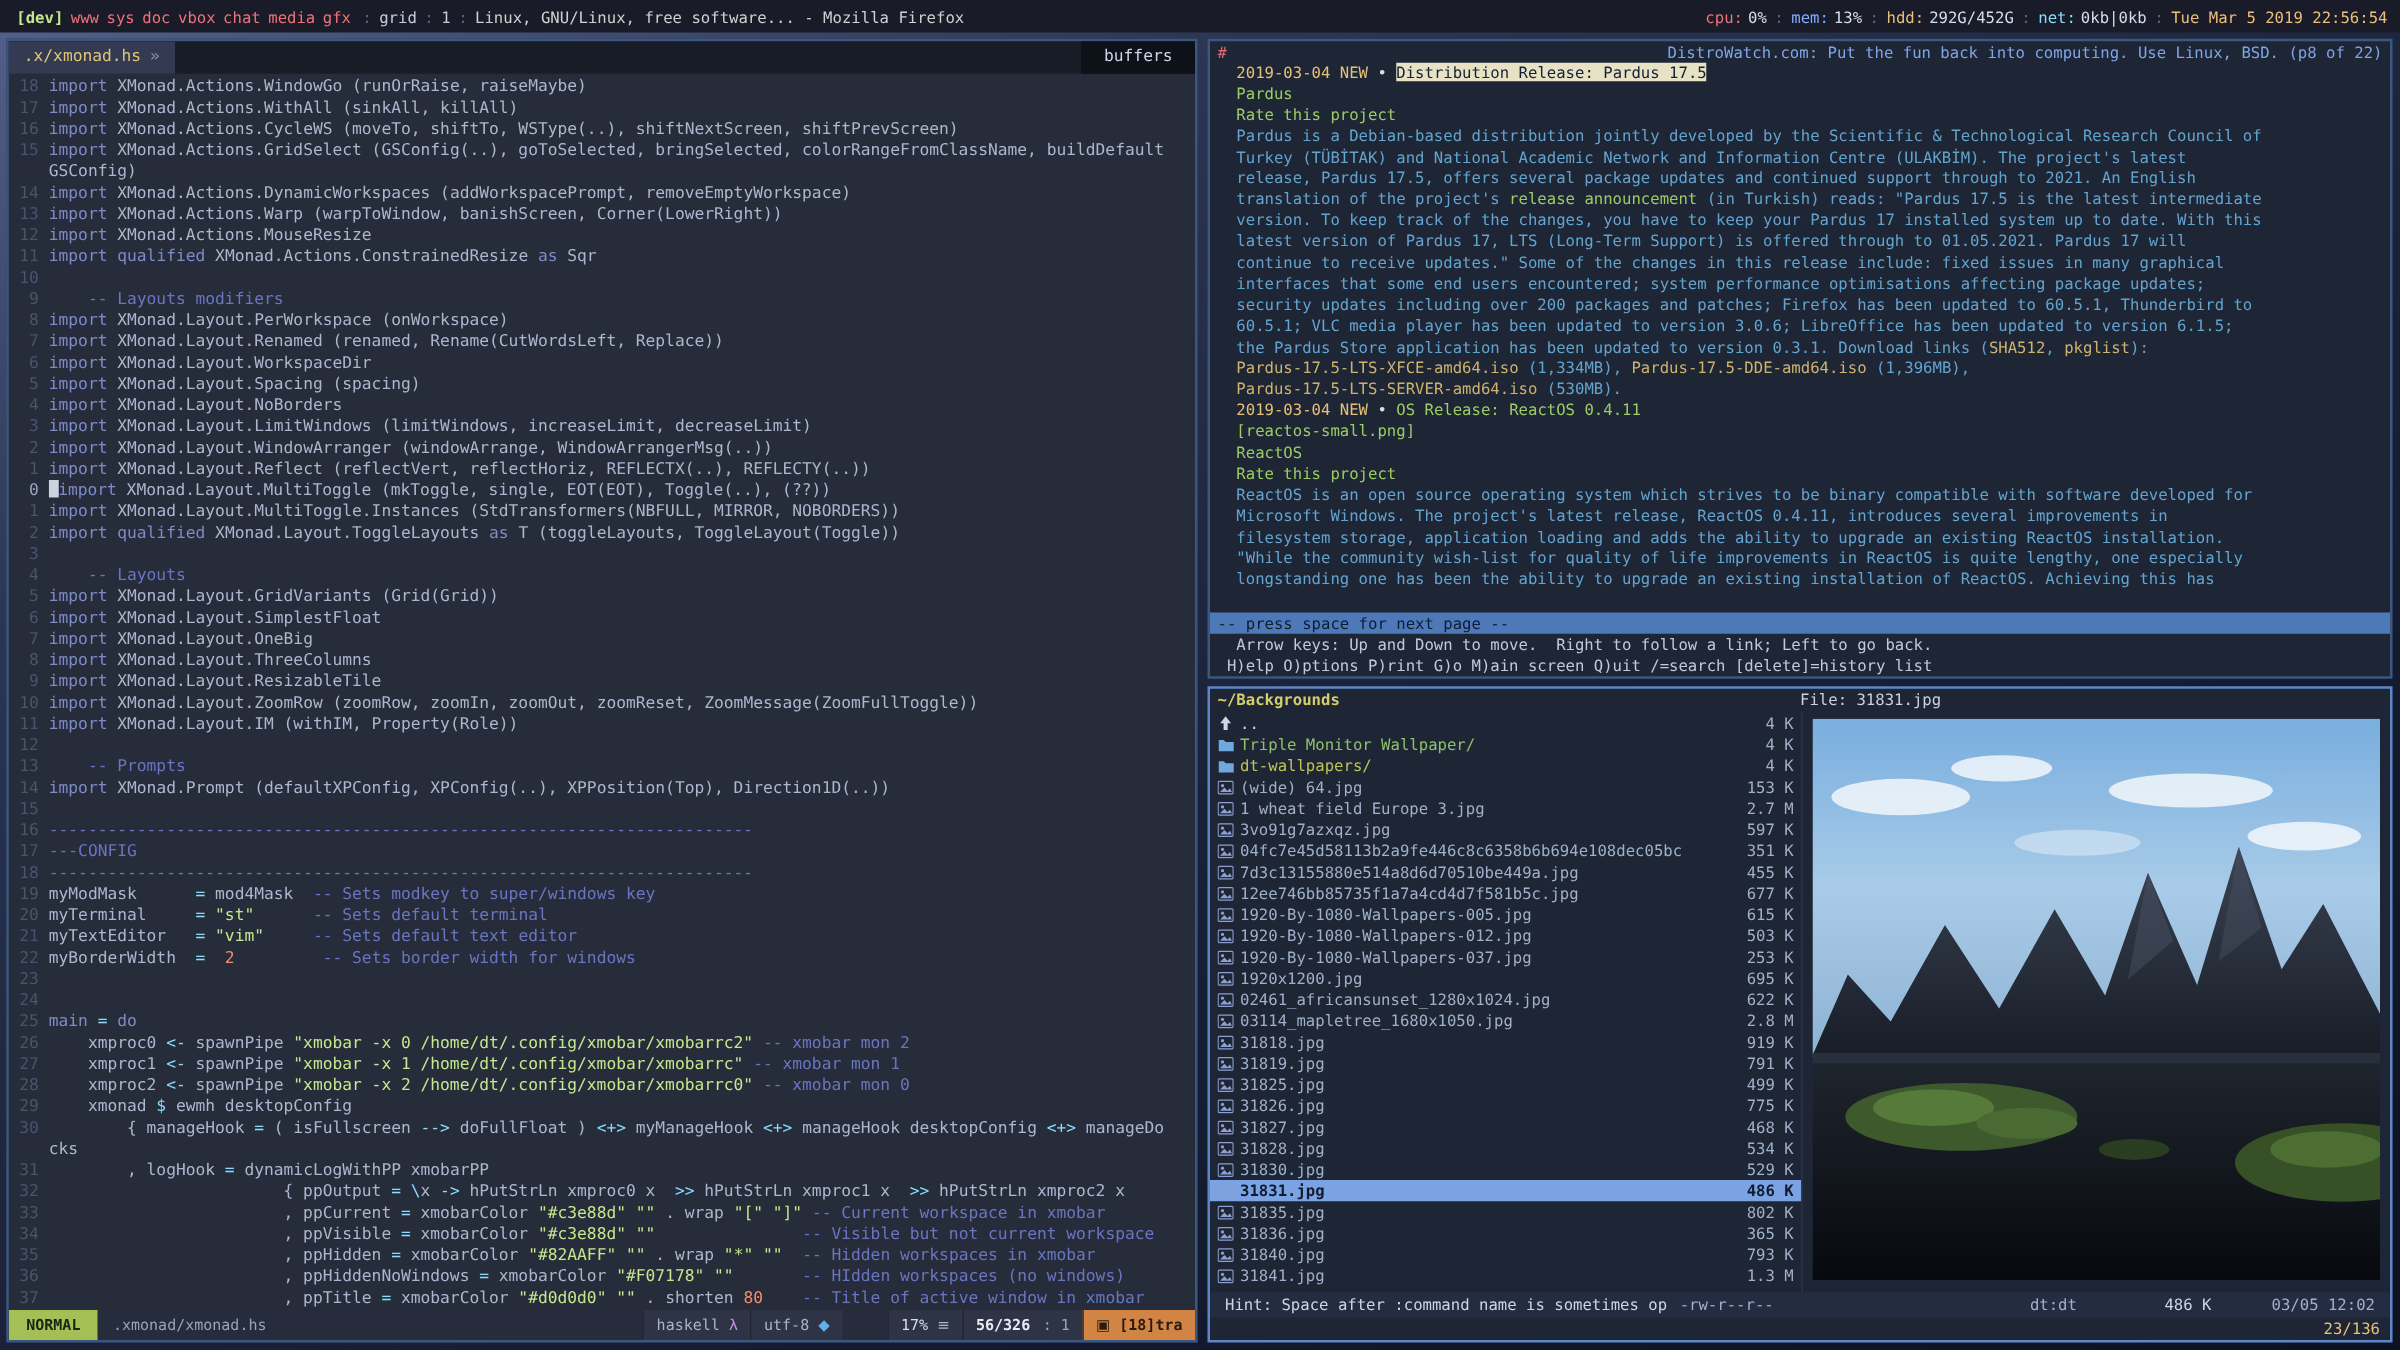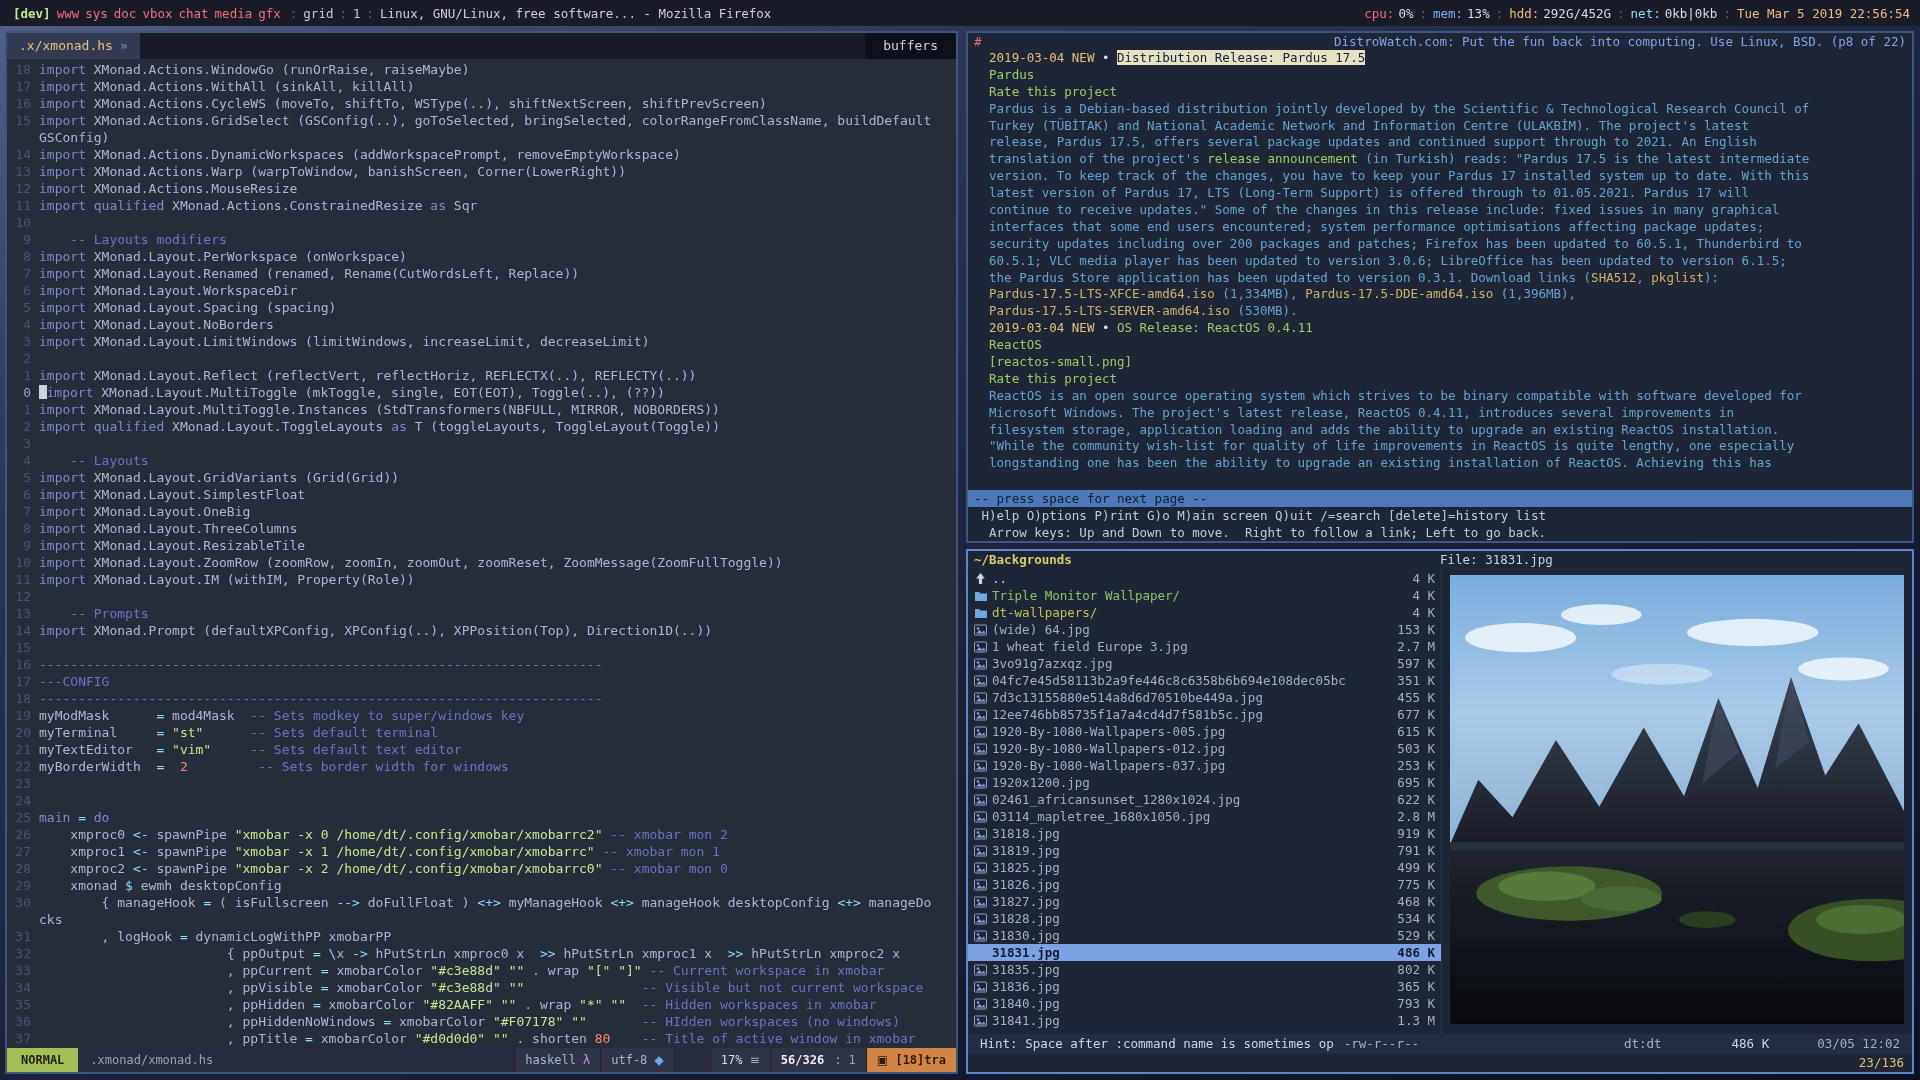--- a/index.html
+++ b/index.html
@@ -184,20 +184,21 @@
         <div class="crow">
           <span class="gut">4</span>
           <span class="ctx"><span class="k">import</span> XMonad.Layout.NoBorders</span>
         </div>
         <div class="crow">
           <span class="gut">3</span>
           <span class="ctx"><span class="k">import</span> XMonad.Layout.LimitWindows (limitWindows, increaseLimit, decreaseLimit)</span>
         </div>
         <div class="crow">
           <span class="gut">2</span>
+          <span class="ctx"><span class="k">import</span> XMonad.Layout.WindowArranger (windowArrange, WindowArrangerMsg(..))</span>
         </div>
         <div class="crow">
           <span class="gut">1</span>
           <span class="ctx"><span class="k">import</span> XMonad.Layout.Reflect (reflectVert, reflectHoriz, REFLECTX(..), REFLECTY(..))</span>
         </div>
         <div class="crow cur">
           <span class="gut">0</span>
           <span class="ctx"><span class="cursor"></span><span class="k">import</span> XMonad.Layout.MultiToggle (mkToggle, single, EOT(EOT), Toggle(..), (??))</span>
         </div>
         <div class="crow">
@@ -382,32 +383,32 @@
         <div class="lln"><span class="body">  version. To keep track of the changes, you have to keep your Pardus 17 installed system up to date. With this</span></div>
         <div class="lln"><span class="body">  latest version of Pardus 17, LTS (Long-Term Support) is offered through to 01.05.2021. Pardus 17 will</span></div>
         <div class="lln"><span class="body">  continue to receive updates." Some of the changes in this release include: fixed issues in many graphical</span></div>
         <div class="lln"><span class="body">  interfaces that some end users encountered; system performance optimisations affecting package updates;</span></div>
         <div class="lln"><span class="body">  security updates including over 200 packages and patches; Firefox has been updated to 60.5.1, Thunderbird to</span></div>
         <div class="lln"><span class="body">  60.5.1; VLC media player has been updated to version 3.0.6; LibreOffice has been updated to version 6.1.5;</span></div>
         <div class="lln"><span class="body">  the Pardus Store application has been updated to version 0.3.1. Download links (</span><span class="visited">SHA512</span><span class="body">, </span><span class="visited">pkglist</span><span class="body">):</span></div>
         <div class="lln"><span class="body">  </span><span class="visited">Pardus-17.5-LTS-XFCE-amd64.iso</span><span class="body"> (1,334MB), </span><span class="visited">Pardus-17.5-DDE-amd64.iso</span><span class="body"> (1,396MB),</span></div>
         <div class="lln"><span class="body">  </span><span class="visited">Pardus-17.5-LTS-SERVER-amd64.iso</span><span class="body"> (530MB).</span></div>
         <div class="lln"><span class="body">  </span><span class="date">2019-03-04 NEW </span><span class="bullet">• </span><span class="link">OS Release: ReactOS 0.4.11</span></div>
+        <div class="lln"><span class="body">  </span><span class="link">[reactos-small.png]</span></div>
         <div class="lln"><span class="body">  </span><span class="link">ReactOS</span></div>
-        <div class="lln"><span class="body">  </span><span class="link">[reactos-small.png]</span></div>
         <div class="lln"><span class="body">  </span><span class="link">Rate this project</span></div>
         <div class="lln"><span class="body">  ReactOS is an open source operating system which strives to be binary compatible with software developed for</span></div>
         <div class="lln"><span class="body">  Microsoft Windows. The project's latest release, ReactOS 0.4.11, introduces several improvements in</span></div>
         <div class="lln"><span class="body">  filesystem storage, application loading and adds the ability to upgrade an existing ReactOS installation.</span></div>
         <div class="lln"><span class="body">  "While the community wish-list for quality of life improvements in ReactOS is quite lengthy, one especially</span></div>
         <div class="lln"><span class="body">  longstanding one has been the ability to upgrade an existing installation of ReactOS. Achieving this has</span></div>
       </div>
     <div class="pager">-- press space for next page --</div>
+    <div class="lhelp">  Arrow keys: Up and Down to move.  Right to follow a link; Left to go back.</div>
     <div class="lhelp"> H)elp O)ptions P)rint G)o M)ain screen Q)uit /=search [delete]=history list</div>
-    <div class="lhelp">  Arrow keys: Up and Down to move.  Right to follow a link; Left to go back.</div>
   </section>
 
   <section class="win vifm">
     <div class="vhead">
       <span class="vpath">~/Backgrounds</span>
       <span class="vprev">File: 31831.jpg</span>
     </div>
     <div class="vbody">
       <div id="flist" class="flist">
           <div class="frow up">

